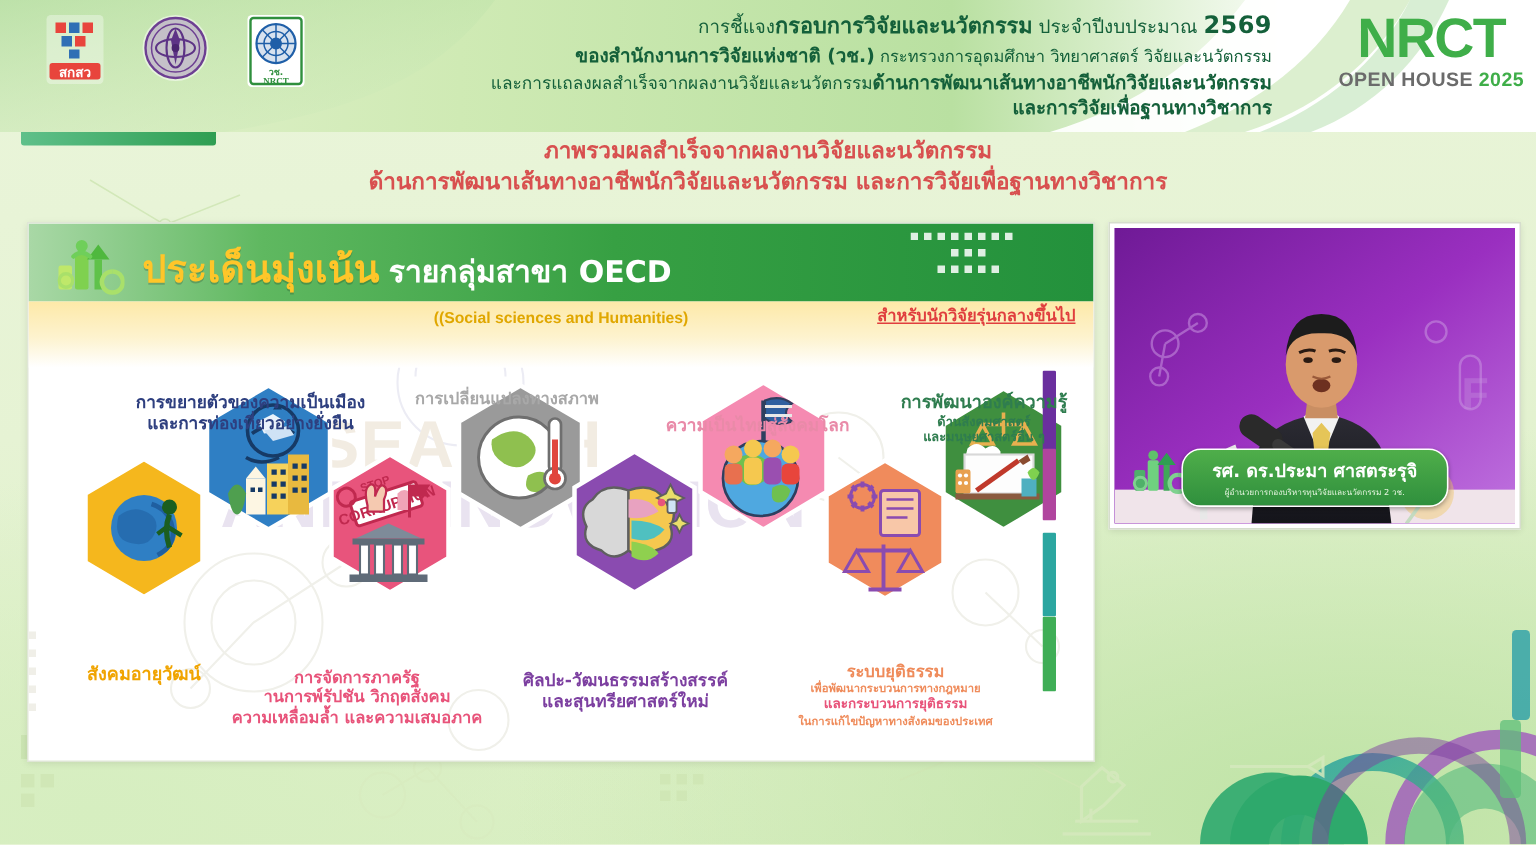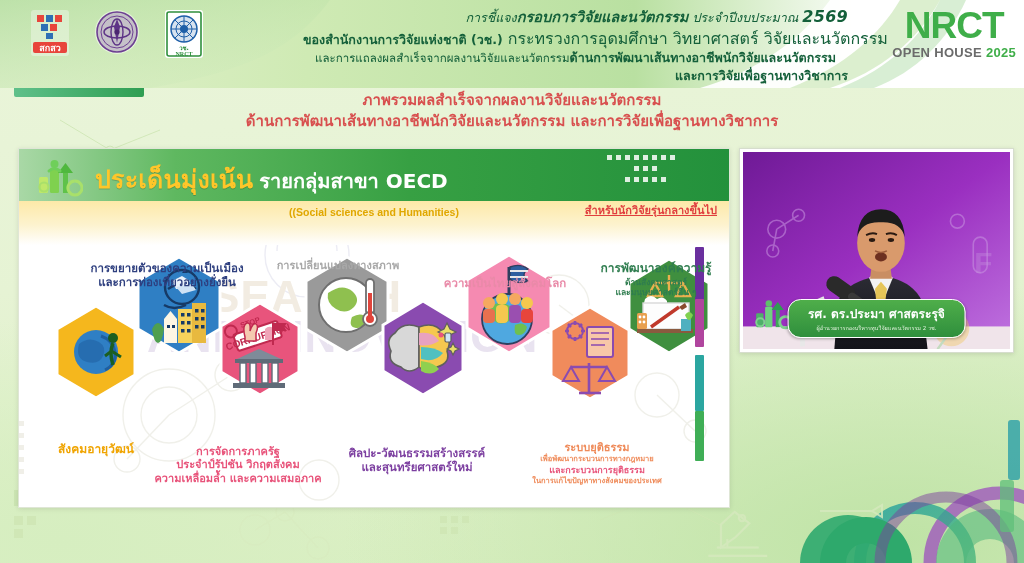--- a/index.html
+++ b/index.html
@@ -22,27 +22,27 @@
   
   #header { position:absolute; left:0; top:0; width:1024px; height:88px; z-index:20; }
   .hdr-bg { position:absolute; inset:0; width:100%; height:100%; }
 
   .logos { position:absolute; left:30px; top:9px; display:flex; gap:24px; align-items:flex-start; z-index:3; }
   .logo { display:block; }
 
   .hdr-text { position:absolute; right:176px; top:6px; width:545px; text-align:right;
      color:#14603a; line-height:1.32; z-index:3; }
   .hl { display:block; white-space:nowrap; }
-  .hl1 { font-size:12.5px;font-style:italic; }
+  .hl1 { font-size:12.5px; }
   .hl1 b { font-size:14.5px; font-weight:bold; }
   .hl1 .yr { font-size:16px; font-weight:bold; letter-spacing:.3px; }
   .hl2 { font-size:11.5px; margin-top:1px; }
   .hl2 b { font-size:12.5px; font-weight:bold; }
-  .hl2 .sm { font-size:16px;text-align:right; }
-  .hl3 { font-size:11.5px; margin-top:1px;text-align:center; }
+  .hl2 .sm { font-size:11px;text-align:right; }
+  .hl3 { font-size:11.5px; margin-top:1px; }
   .hl3 b { font-size:12.5px; font-weight:bold; }
   .hl4 { font-size:12.5px; font-weight:bold; margin-top:1px; }
 
   #nrct-logo { position:absolute; right:8px; top:8px; z-index:4; text-align:center; }
   #nrct-logo .nrct-word { font-size:37px; font-weight:bold; color:#3fae49; letter-spacing:-1px;
       line-height:.95; font-family:"Liberation Sans",sans-serif; }
   #nrct-logo .nrct-sub { font-size:13px; font-weight:bold; color:#6b6b6b; letter-spacing:.3px;
       font-family:"Liberation Sans",sans-serif; margin-top:2px; }
   #nrct-logo .nrct-sub .yr2 { color:#3fae49; }
 
@@ -564,21 +564,21 @@
         <div style="font-size:8.5px; line-height:1.2; margin-top:1px;">ด้านสังคมศาสตร์</div>
         <div style="font-size:8.5px; line-height:1.2;">และมนุษยศาสตร์อื่น ๆ</div>
       </div>
 
       <div class="hex-label" style="left:10px; top:293px; width:134px; font-size:12px; color:#f0a400;">
         <div>สังคมอายุวัฒน์</div>
       </div>
 
       <div class="hex-label" style="left:105px; top:296px; width:228px; font-size:11px; color:#e8537a;">
         <div>การจัดการภาครัฐ</div>
-        <div>ประจำป์รัปชัน วิกฤตสังคม</div>
+        <div>านการพ์รัปชัน วิกฤตสังคม</div>
         <div>ความเหลื่อมล้ำ และความเสมอภาค</div>
       </div>
 
       <div class="hex-label" style="left:300px; top:297px; width:196px; font-size:11.5px; color:#7c3fa0;">
         <div>ศิลปะ-วัฒนธรรมสร้างสรรค์</div>
         <div>และสุนทรียศาสตร์ใหม่</div>
       </div>
 
       <div class="hex-label" style="left:472px; top:292px; width:212px; font-size:11px; color:#ef8b5a;">
         <div>ระบบยุติธรรม</div>

